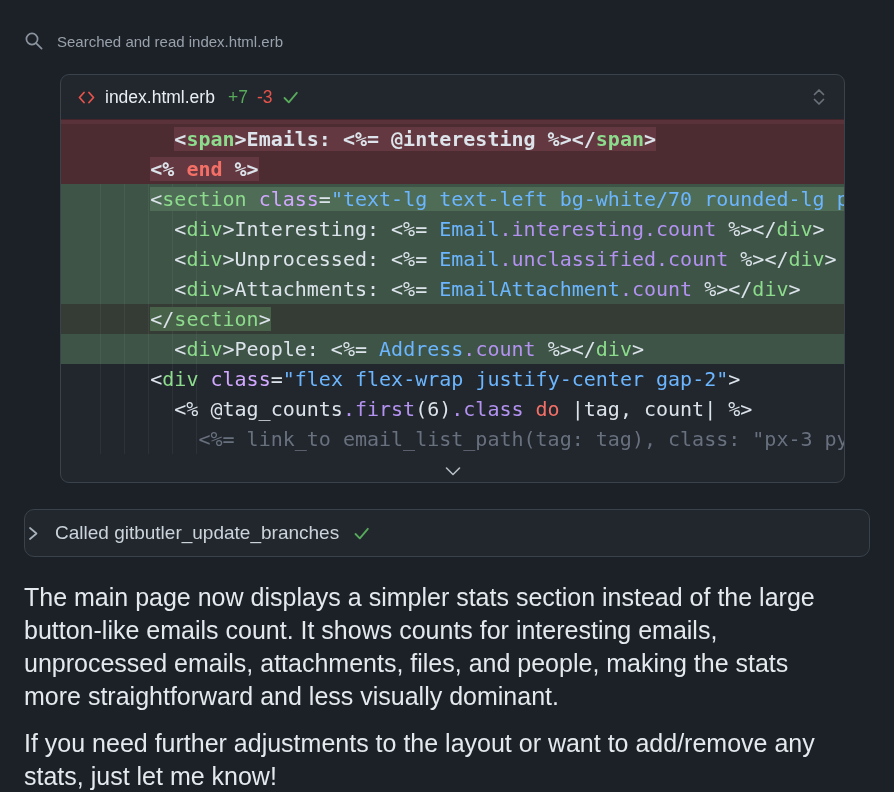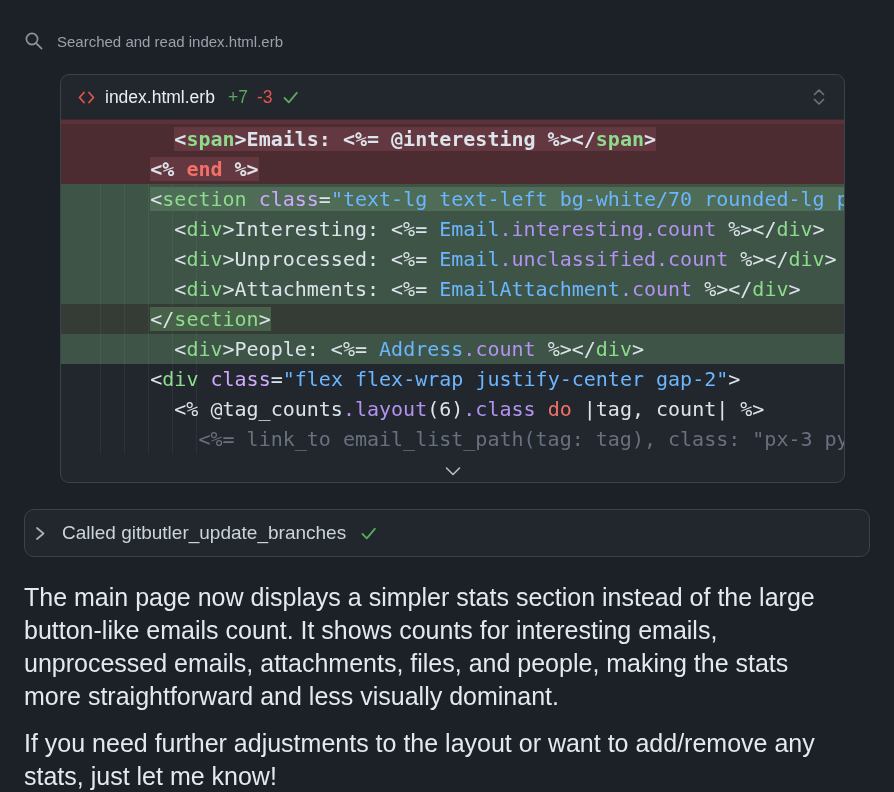--- a/index.html
+++ b/index.html
@@ -53,21 +53,21 @@
   .l-add-dim .hl{background-color:var(--add_dim_hl_bg);}
   .t-p{color:var(--code_plain);} .t-tag{color:var(--tag_green);}
   .t-attr{color:var(--attr_purple);} .t-str{color:var(--string_blue);}
   .t-const{color:var(--string_blue);} .t-meth{color:var(--method_purple);}
   .t-kw{color:var(--keyword_red);} .t-fade{color:var(--faded_code);}
   .expand-indicator{position:absolute;left:50%;bottom:5px;transform:translateX(-50%);
     cursor:pointer;line-height:0;}
   
   .tool-call{margin-top:26px;width:846px;height:48px;border:1px solid var(--card_border);
     border-radius:10px;background:var(--card_bg);display:flex;align-items:center;
-    gap:13px;padding:0 7px;cursor:pointer;}
+    gap:13px;padding:0 0;cursor:pointer;}
   .tool-call .label{color:var(--tool_label);font-size:19px;}
   
   .msg{color:var(--text_primary);font-size:25px;line-height:33px;max-width:800px;
     margin:24px 0 0 0;}
   .msg + .msg{margin-top:14px;}
 </style>
 </head>
 <body>
 
 <div>
@@ -102,21 +102,21 @@
       <div class="partial-strip"></div>
       <div class="code-line l-del">        <span class="hl"><span class="t-p">&lt;</span><span class="t-tag">span</span><span class="t-p">&gt;Emails: &lt;%= @interesting %&gt;</span><span class="t-p">&lt;/</span><span class="t-tag">span</span><span class="t-p">&gt;</span></span></div>
         <div class="code-line l-del">      <span class="hl"><span class="t-p">&lt;% </span><span class="t-kw">end</span><span class="t-p"> %&gt;</span></span></div>
         <div class="code-line l-add">      <span class="hl"><span class="t-p">&lt;</span><span class="t-tag">section</span><span class="t-p"> </span><span class="t-attr">class</span><span class="t-p">=</span><span class="t-str">"text-lg text-left bg-white/70 rounded-lg p-4 border</span></span></div>
         <div class="code-line l-add">        <span class="t-p">&lt;</span><span class="t-tag">div</span><span class="t-p">&gt;Interesting: &lt;%= </span><span class="t-const">Email</span><span class="t-meth">.interesting.count</span><span class="t-p"> %&gt;</span><span class="t-p">&lt;/</span><span class="t-tag">div</span><span class="t-p">&gt;</span></div>
         <div class="code-line l-add">        <span class="t-p">&lt;</span><span class="t-tag">div</span><span class="t-p">&gt;Unprocessed: &lt;%= </span><span class="t-const">Email</span><span class="t-meth">.unclassified.count</span><span class="t-p"> %&gt;</span><span class="t-p">&lt;/</span><span class="t-tag">div</span><span class="t-p">&gt;</span></div>
         <div class="code-line l-add">        <span class="t-p">&lt;</span><span class="t-tag">div</span><span class="t-p">&gt;Attachments: &lt;%= </span><span class="t-const">EmailAttachment</span><span class="t-meth">.count</span><span class="t-p"> %&gt;</span><span class="t-p">&lt;/</span><span class="t-tag">div</span><span class="t-p">&gt;</span></div>
         <div class="code-line l-add-dim">      <span class="hl"><span class="t-p">&lt;/</span><span class="t-tag">section</span><span class="t-p">&gt;</span></span></div>
         <div class="code-line l-add">        <span class="t-p">&lt;</span><span class="t-tag">div</span><span class="t-p">&gt;People: &lt;%= </span><span class="t-const">Address</span><span class="t-meth">.count</span><span class="t-p"> %&gt;</span><span class="t-p">&lt;/</span><span class="t-tag">div</span><span class="t-p">&gt;</span></div>
         <div class="code-line l-ctx">      <span class="t-p">&lt;</span><span class="t-tag">div</span><span class="t-p"> </span><span class="t-attr">class</span><span class="t-p">=</span><span class="t-str">"flex flex-wrap justify-center gap-2"</span><span class="t-p">&gt;</span></div>
-        <div class="code-line l-ctx">        <span class="t-p">&lt;% @tag_counts</span><span class="t-meth">.layout</span><span class="t-p">(6)</span><span class="t-meth">.class</span><span class="t-p"> </span><span class="t-kw">do</span><span class="t-p"> |tag, count| %&gt;</span></div>
+        <div class="code-line l-ctx">        <span class="t-p">&lt;% @tag_counts</span><span class="t-meth">.first</span><span class="t-p">(6)</span><span class="t-meth">.class</span><span class="t-p"> </span><span class="t-kw">do</span><span class="t-p"> |tag, count| %&gt;</span></div>
         <div class="code-line l-ctx-fade">          <span class="t-fade">&lt;%= link_to email_list_path(tag: tag), class: "px-3 py-1 rounded-full</span></div>
         <div class="expand-indicator">
         <svg width="17" height="11" viewBox="0 0 17 11">
           <path d="M2 2 L8.5 8.5 L15 2" fill="none" stroke="#b6bec6" stroke-width="1.6" stroke-linecap="round" stroke-linejoin="round"></path>
         </svg>
       </div>
     </div>
   </div>
 
   <div class="tool-call">

